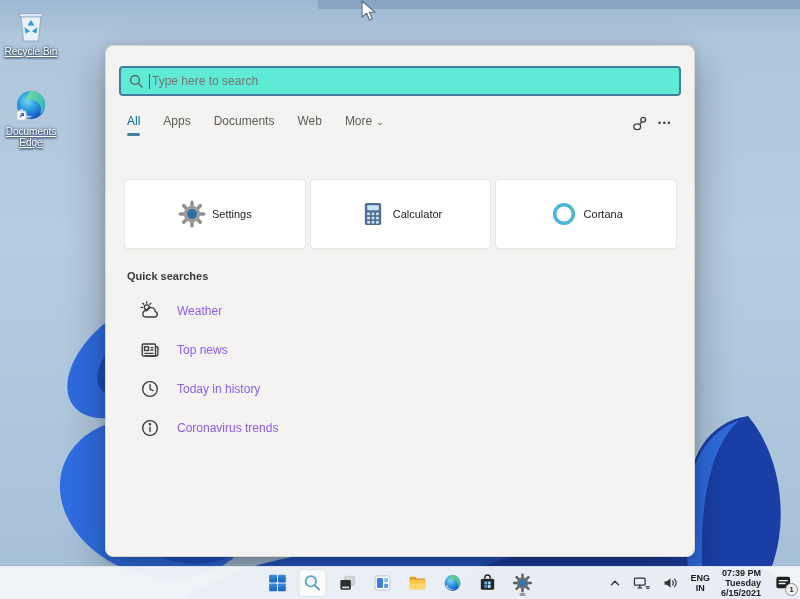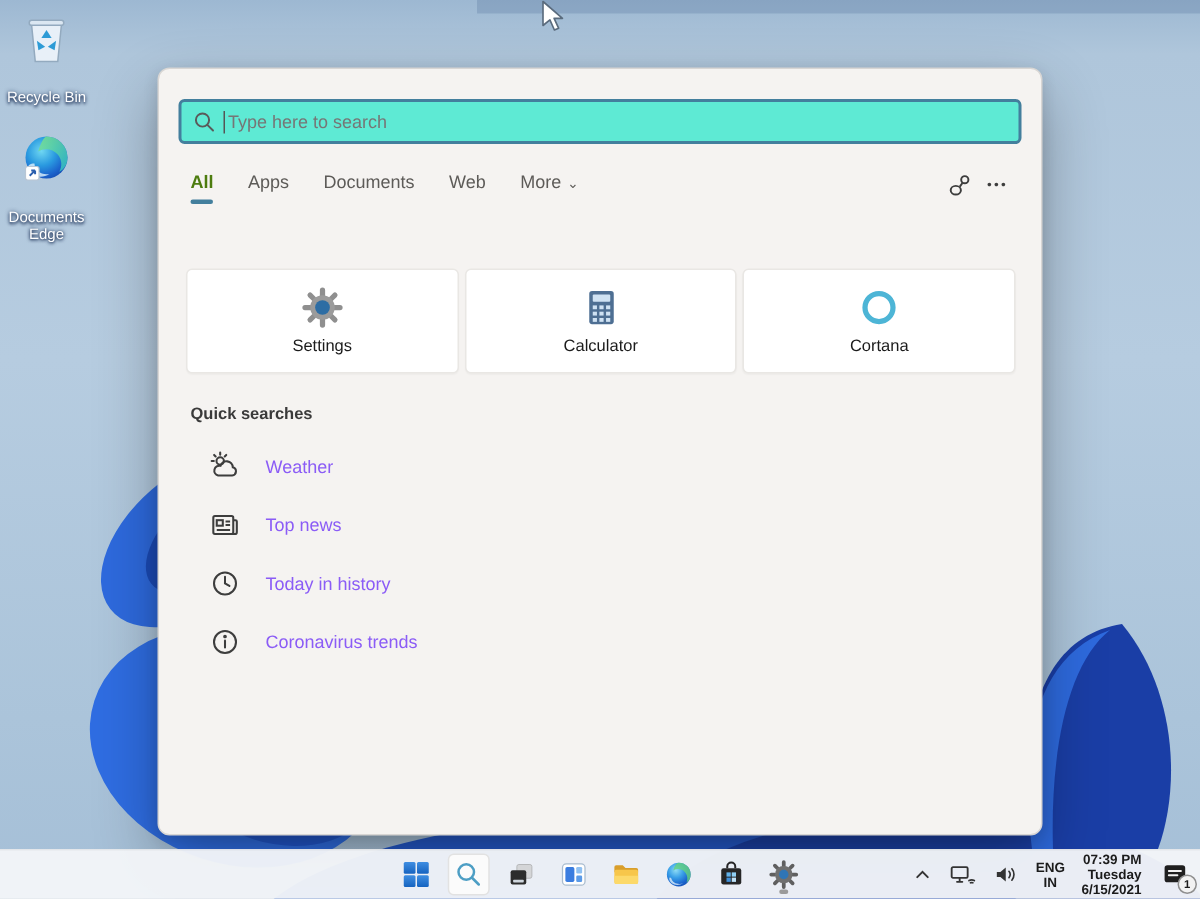--- a/index.html
+++ b/index.html
@@ -6,51 +6,51 @@
     font-family:"Liberation Sans","DejaVu Sans",sans-serif;
     -webkit-font-smoothing:antialiased;}
   .stage{position:relative;width:800px;height:599px;overflow:hidden;
     background:linear-gradient(180deg,#9db8d2 0%,#afc6db 6%,#b6cce0 40%,#abc4da 80%,#a5bfd7 100%);}
   .topband{position:absolute;left:318px;top:0;right:0;height:9px;
     background:rgba(88,118,158,.30);}
   .bloom{position:absolute;left:0;top:0;}
   
   .desk-icon{position:absolute;width:62px;text-align:center;cursor:default;}
   .desk-icon .dico{display:block;margin:0 auto;}
-  .desk-icon .dlabel{margin-top:16px;font-size:10px;line-height:11px;color:#fff;
-    text-shadow:0 1px 2px rgba(10,30,70,.95),0 0 3px rgba(10,30,70,.8);}
+  .desk-icon .dlabel{margin-top:2px;font-size:10px;line-height:11px;color:#fff;
+    text-shadow:0 1px 2px rgba(10,30,70,.95),0 0 3px rgba(10,30,70,.8);text-decoration:underline;}
   
   .panel{position:absolute;left:105px;top:45px;width:590px;height:512px;
     background:#f5f3f1;border:1px solid #d8d6d4;border-radius:8px;box-sizing:border-box;
     box-shadow:0 18px 42px rgba(0,0,0,.30),0 3px 10px rgba(0,0,0,.12);}
   .searchbox{position:absolute;left:13px;top:20px;right:13px;height:30px;
     background:#5eead4;border:2px solid #437f9d;border-radius:4px;box-sizing:border-box;
     display:flex;align-items:center;padding:0 8px;}
   .searchbox svg{flex:0 0 auto;margin-right:6px;}
   .caret{width:1px;height:15px;background:#555;margin-right:2px;animation:blink 1.1s step-end infinite;}
   @keyframes blink{50%{opacity:0;}}
   .searchbox input{flex:1;border:none;outline:none;font-size:12px;color:#1b1b1b;
     font-family:"Liberation Sans",sans-serif;background:transparent;padding:0;}
   .searchbox input::placeholder{color:#767676;}
   .tabsrow{position:absolute;left:21px;right:16px;top:64px;height:26px;
     display:flex;align-items:center;}
   .tab{position:relative;margin-right:23px;font-size:12px;color:#5d5b58;cursor:pointer;
     padding:4px 0 8px 0;}
-  .tab.active{color:#4d7c0f;font-weight:700;}
+  .tab.active{color:#0369a1;font-weight:400;}
   .tab.active::after{content:"";position:absolute;left:0;right:0;bottom:0;height:3px;
     border-radius:2px;background:#437f9d;}
   .tab .chev{font-size:9px;color:#5d5b58;margin-left:4px;}
   .tabspacer{flex:1;}
   .hbtn{display:flex;align-items:center;justify-content:center;width:26px;height:22px;
     cursor:pointer;}
   .dots{font-size:9px;letter-spacing:1.5px;color:#3d3d3d;}
   .sectitle{position:absolute;left:21px;font-size:11px;font-weight:700;color:#3a3a3a;}
   .cards{position:absolute;left:18px;right:17px;top:133px;height:70px;display:flex;gap:4px;}
   .card{flex:1;background:#fff;border:1px solid #e9e7e4;border-radius:4px;
-    display:flex;flex-direction:column;align-items:center;justify-content:center;
+    display:flex;align-items:center;justify-content:center;
     gap:6px;cursor:pointer;box-shadow:0 1px 1px rgba(0,0,0,.03);}
   .card .clabel{font-size:11px;color:#1b1b1b;}
   .qlist{position:absolute;left:21px;top:245px;right:20px;}
   .qitem{display:flex;align-items:center;height:39px;cursor:pointer;}
   .qitem .qico{width:22px;height:22px;margin-left:12px;margin-right:16px;
     display:flex;align-items:center;justify-content:center;}
   .qitem .qlabel{font-size:12px;color:#8b5cf6;}
   
   .taskbar{position:absolute;left:0;right:0;bottom:0;height:32px;
     background:rgba(242,245,248,.96);border-top:1px solid rgba(0,0,0,.05);font-weight:bold;}

